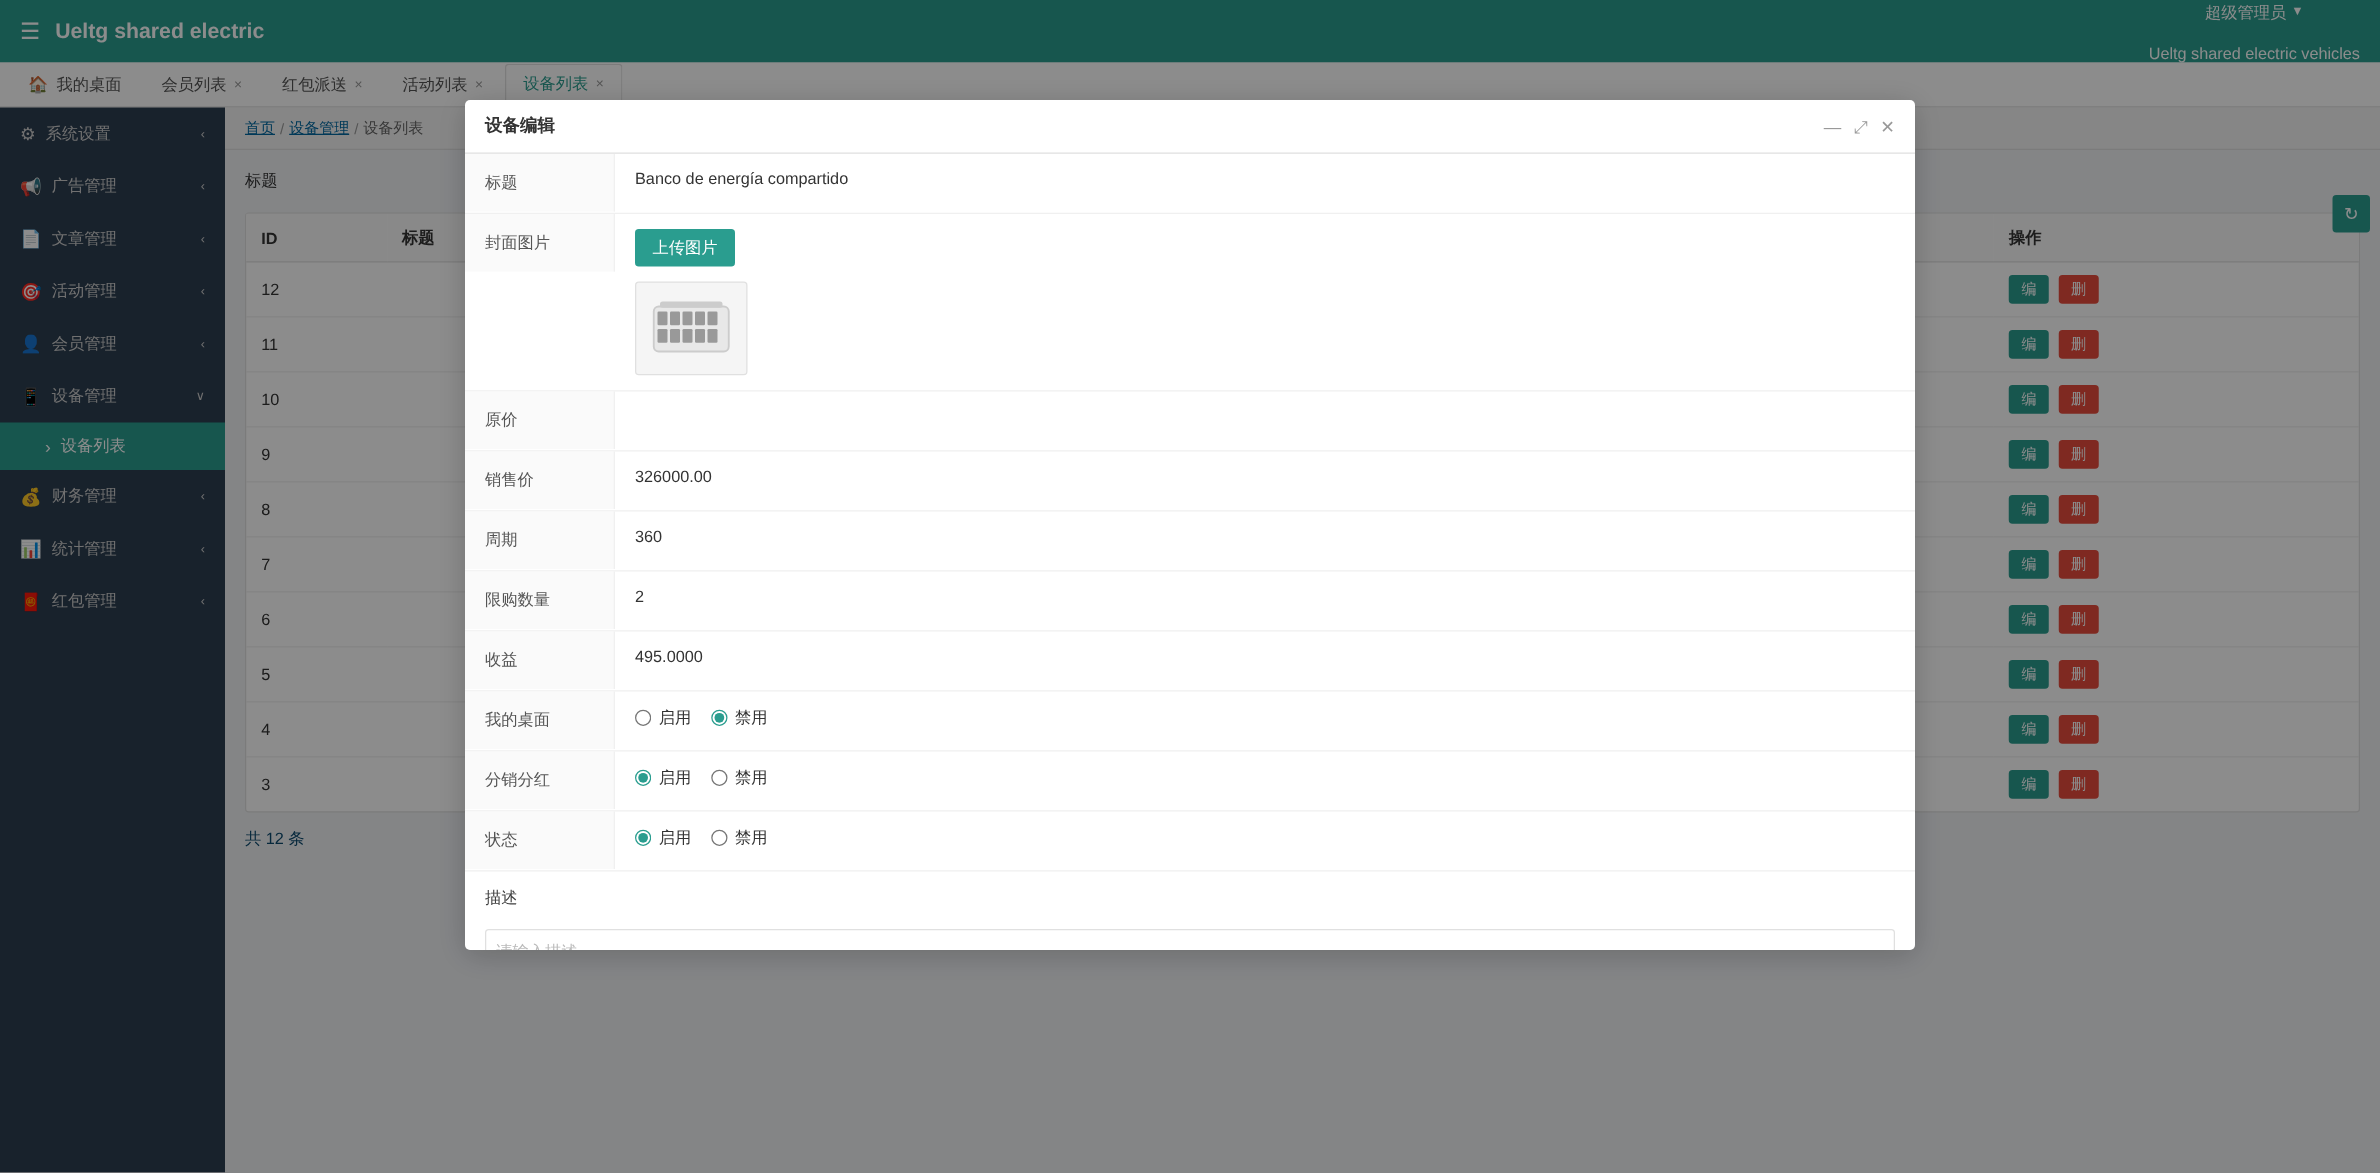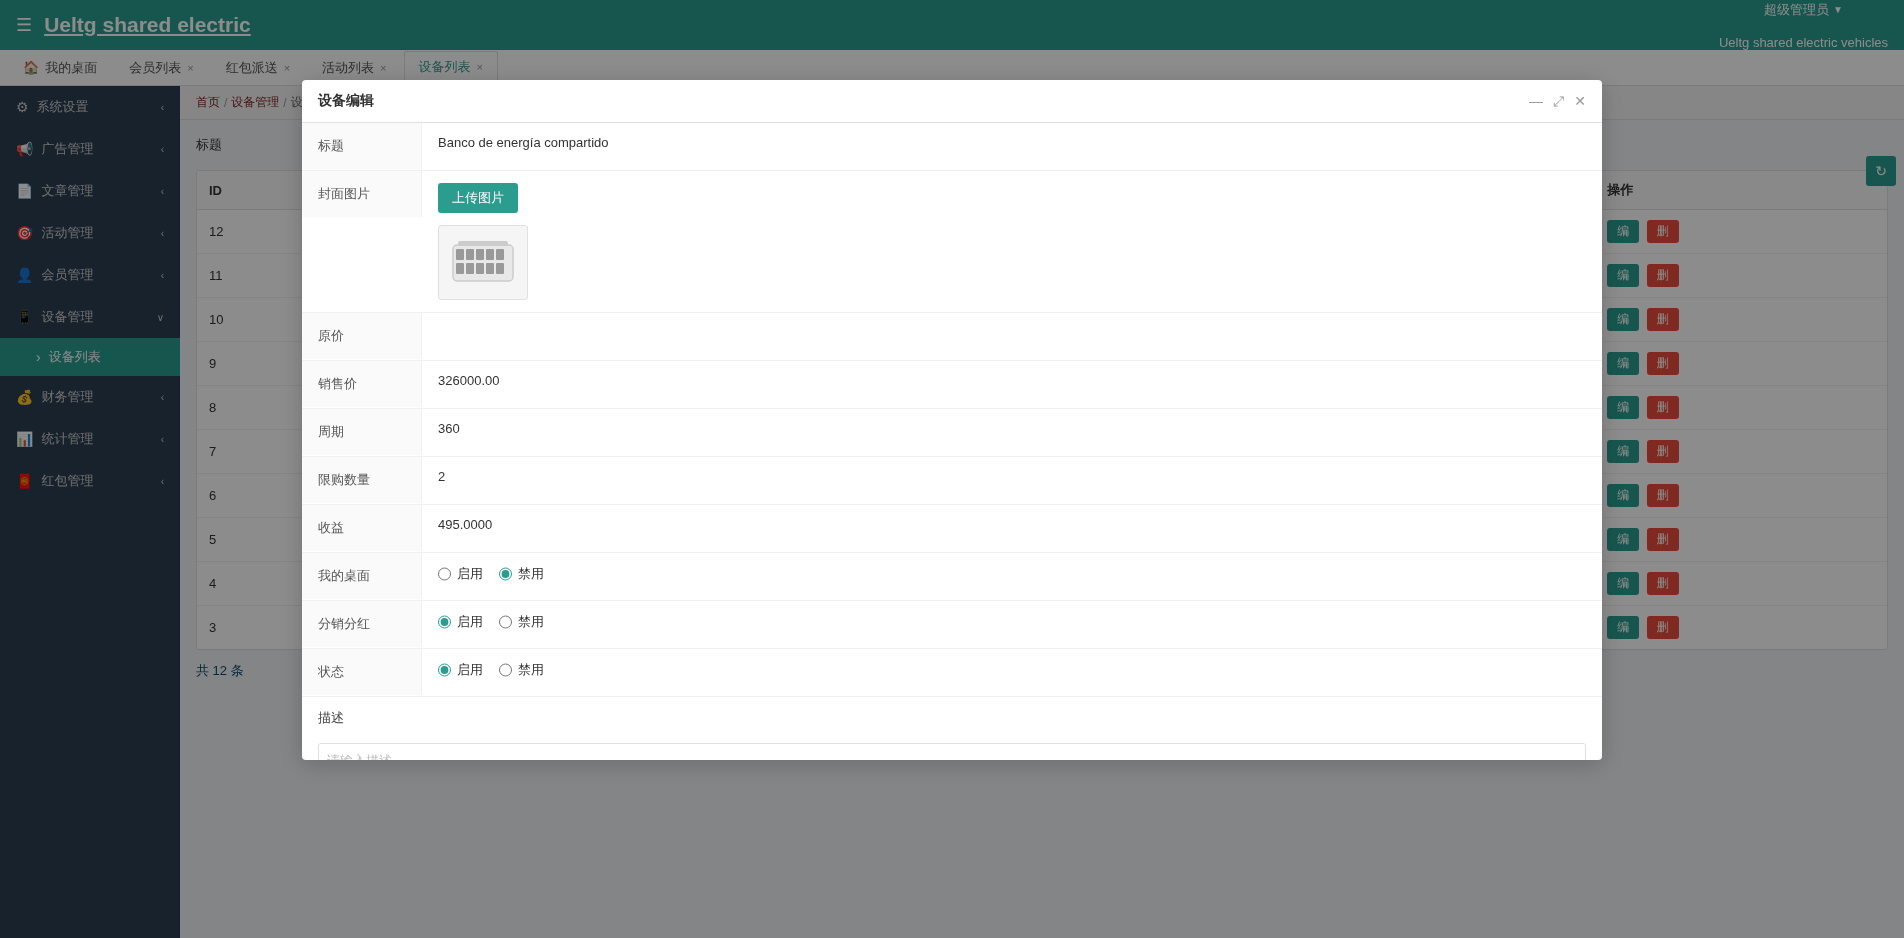--- a/index.html
+++ b/index.html
@@ -9,21 +9,21 @@
     .top-header {
       height: 50px;
       background: #2a9d8f;
       display: flex;
       align-items: center;
       justify-content: space-between;
       padding: 0 16px;
       color: white;
     }
     .top-header-left { display: flex; align-items: center; gap: 12px; }
-    .top-header-title { font-size: 21px; font-weight: bold; text-decoration: underline; }
+    .top-header-title { font-size: 17px; font-weight: bold; }
     .hamburger-icon { cursor: pointer; font-size: 18px; }
     .top-header-right { display: flex; align-items: center; gap: 16px; font-size: 13px; flex-direction: column; }
     .admin-label { display: flex; align-items: center; gap: 4px; }
     .dropdown-arrow { font-size: 10px; }
 
     
     .tab-bar {
       height: 36px;
       background: #fff;
       border-bottom: 1px solid #e0e0e0;
@@ -99,21 +99,21 @@
       background: #f5f5f5;
       padding: 8px 16px;
       font-size: 12px;
       color: #666;
       border-bottom: 1px solid #e0e0e0;
       display: flex;
       align-items: center;
       gap: 4px;
     }
     .breadcrumb-sep { color: #999; }
-    .breadcrumb-link { color: #7f1d1d; cursor: pointer; }
+    .breadcrumb-link { color: #0369a1; cursor: pointer; text-decoration: underline; }
 
     
     .content-inner { padding: 16px; }
 
     
     .toolbar { display: flex; align-items: center; gap: 8px; margin-bottom: 16px; }
 
     
     .table-wrap { background: #fff; border: 1px solid #e0e0e0; border-radius: 3px; }
     .data-table { width: 100%; border-collapse: collapse; }
@@ -138,21 +138,21 @@
       display: flex;
       align-items: flex-start;
       justify-content: center;
       padding-top: 80px;
     }
 
     
     .modal {
       background: #fff;
       border-radius: 4px;
-      width: 1300px;
+      width: 1160px;
       max-height: 680px;
       display: flex;
       flex-direction: column;
       box-shadow: 0 4px 24px rgba(0,0,0,0.2);
     }
     .modal-header {
       display: flex;
       align-items: center;
       justify-content: space-between;
       padding: 12px 16px;

